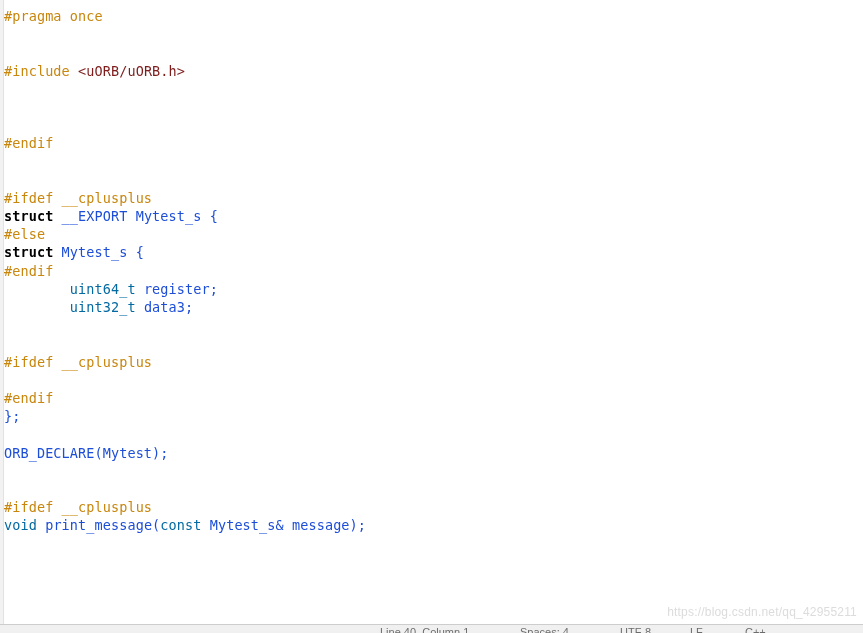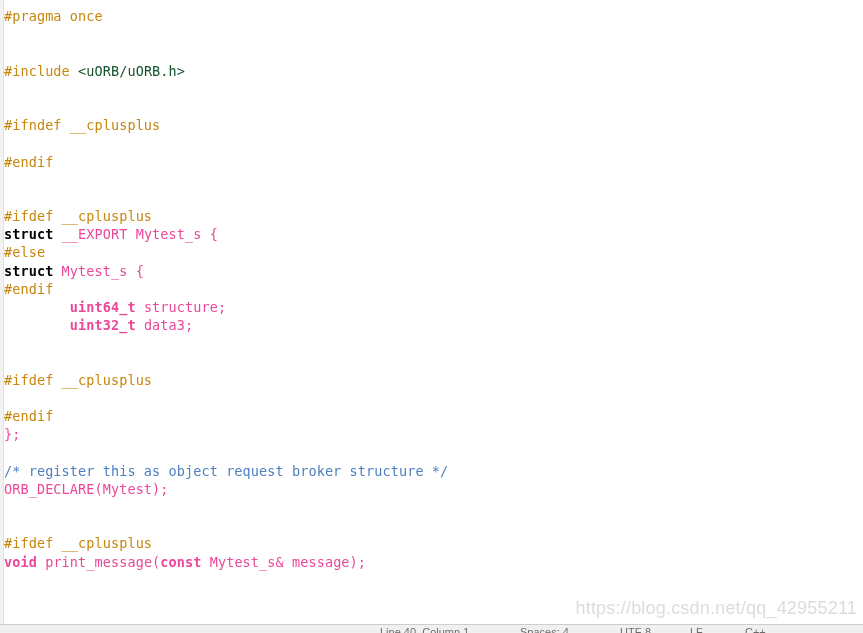--- a/index.html
+++ b/index.html
@@ -72,33 +72,33 @@
     height: 18.2px;
     line-height: 18.2px;
     font-size: 13.5px;
     white-space: pre;
     color: #101010;
     letter-spacing: 0.1px;
   }
 
   
   .tok-pre     { color: #c8860d; }
-  .tok-string  { color: #14532d; }
+  .tok-string  { color: #7f1d1d; }
   .tok-keyword { color: #000000; font-weight: bold; }
-  .tok-type    { color: #ec4899; font-weight: bold; }
-  .tok-plain   { color: #ec4899; text-align: center; }
+  .tok-type    { color: #0369a1; font-weight: normal; }
+  .tok-plain   { color: #1d4ed8; text-align: center; }
   .tok-comment { color: #4d80c0; }
 
   
   .watermark {
     position: absolute;
     right: 6px;
     bottom: 14px;
     font-family: "Liberation Sans", sans-serif;
-    font-size: 18px;
+    font-size: 12px;
     color: #dcdcdc;
     letter-spacing: 0.2px;
     white-space: nowrap;
     z-index: 5;
     user-select: none;
   }
 
   
   .statusbar {
     position: absolute;
@@ -173,40 +173,38 @@
         <div class="gutter-line">40</div>
       </div>
 
     <div class="code-area" id="code-area">
         <div class="code-line"><span class="tok-pre">#pragma once</span></div>
         <div class="code-line">&nbsp;</div>
         <div class="code-line">&nbsp;</div>
         <div class="code-line"><span class="tok-pre">#include </span><span class="tok-string">&lt;uORB/uORB.h&gt;</span></div>
         <div class="code-line">&nbsp;</div>
         <div class="code-line">&nbsp;</div>
-        <div class="code-line"><span class="tok-pre">#ifndef __cplusplus</span></div>
         <div class="code-line">&nbsp;</div>
         <div class="code-line"><span class="tok-pre">#endif</span></div>
         <div class="code-line">&nbsp;</div>
         <div class="code-line">&nbsp;</div>
         <div class="code-line"><span class="tok-pre">#ifdef __cplusplus</span></div>
         <div class="code-line"><span class="tok-keyword">struct</span><span class="tok-plain"> __EXPORT Mytest_s {</span></div>
         <div class="code-line"><span class="tok-pre">#else</span></div>
         <div class="code-line"><span class="tok-keyword">struct</span><span class="tok-plain"> Mytest_s {</span></div>
         <div class="code-line"><span class="tok-pre">#endif</span></div>
-        <div class="code-line"><span class="tok-plain">        </span><span class="tok-type">uint64_t</span><span class="tok-plain"> structure;</span></div>
+        <div class="code-line"><span class="tok-plain">        </span><span class="tok-type">uint64_t</span><span class="tok-plain"> register;</span></div>
         <div class="code-line"><span class="tok-plain">        </span><span class="tok-type">uint32_t</span><span class="tok-plain"> data3;</span></div>
         <div class="code-line">&nbsp;</div>
         <div class="code-line">&nbsp;</div>
         <div class="code-line"><span class="tok-pre">#ifdef __cplusplus</span></div>
         <div class="code-line">&nbsp;</div>
         <div class="code-line"><span class="tok-pre">#endif</span></div>
         <div class="code-line"><span class="tok-plain">};</span></div>
         <div class="code-line">&nbsp;</div>
-        <div class="code-line"><span class="tok-comment">/* register this as object request broker structure */</span></div>
         <div class="code-line"><span class="tok-plain">ORB_DECLARE(Mytest);</span></div>
         <div class="code-line">&nbsp;</div>
         <div class="code-line">&nbsp;</div>
         <div class="code-line"><span class="tok-pre">#ifdef __cplusplus</span></div>
         <div class="code-line"><span class="tok-type">void</span><span class="tok-plain"> print_message(</span><span class="tok-type">const</span><span class="tok-plain"> Mytest_s&amp; message);</span></div>
       </div>
 
   </div>
 
   <div class="watermark">https://blog.csdn.net/qq_42955211</div>

